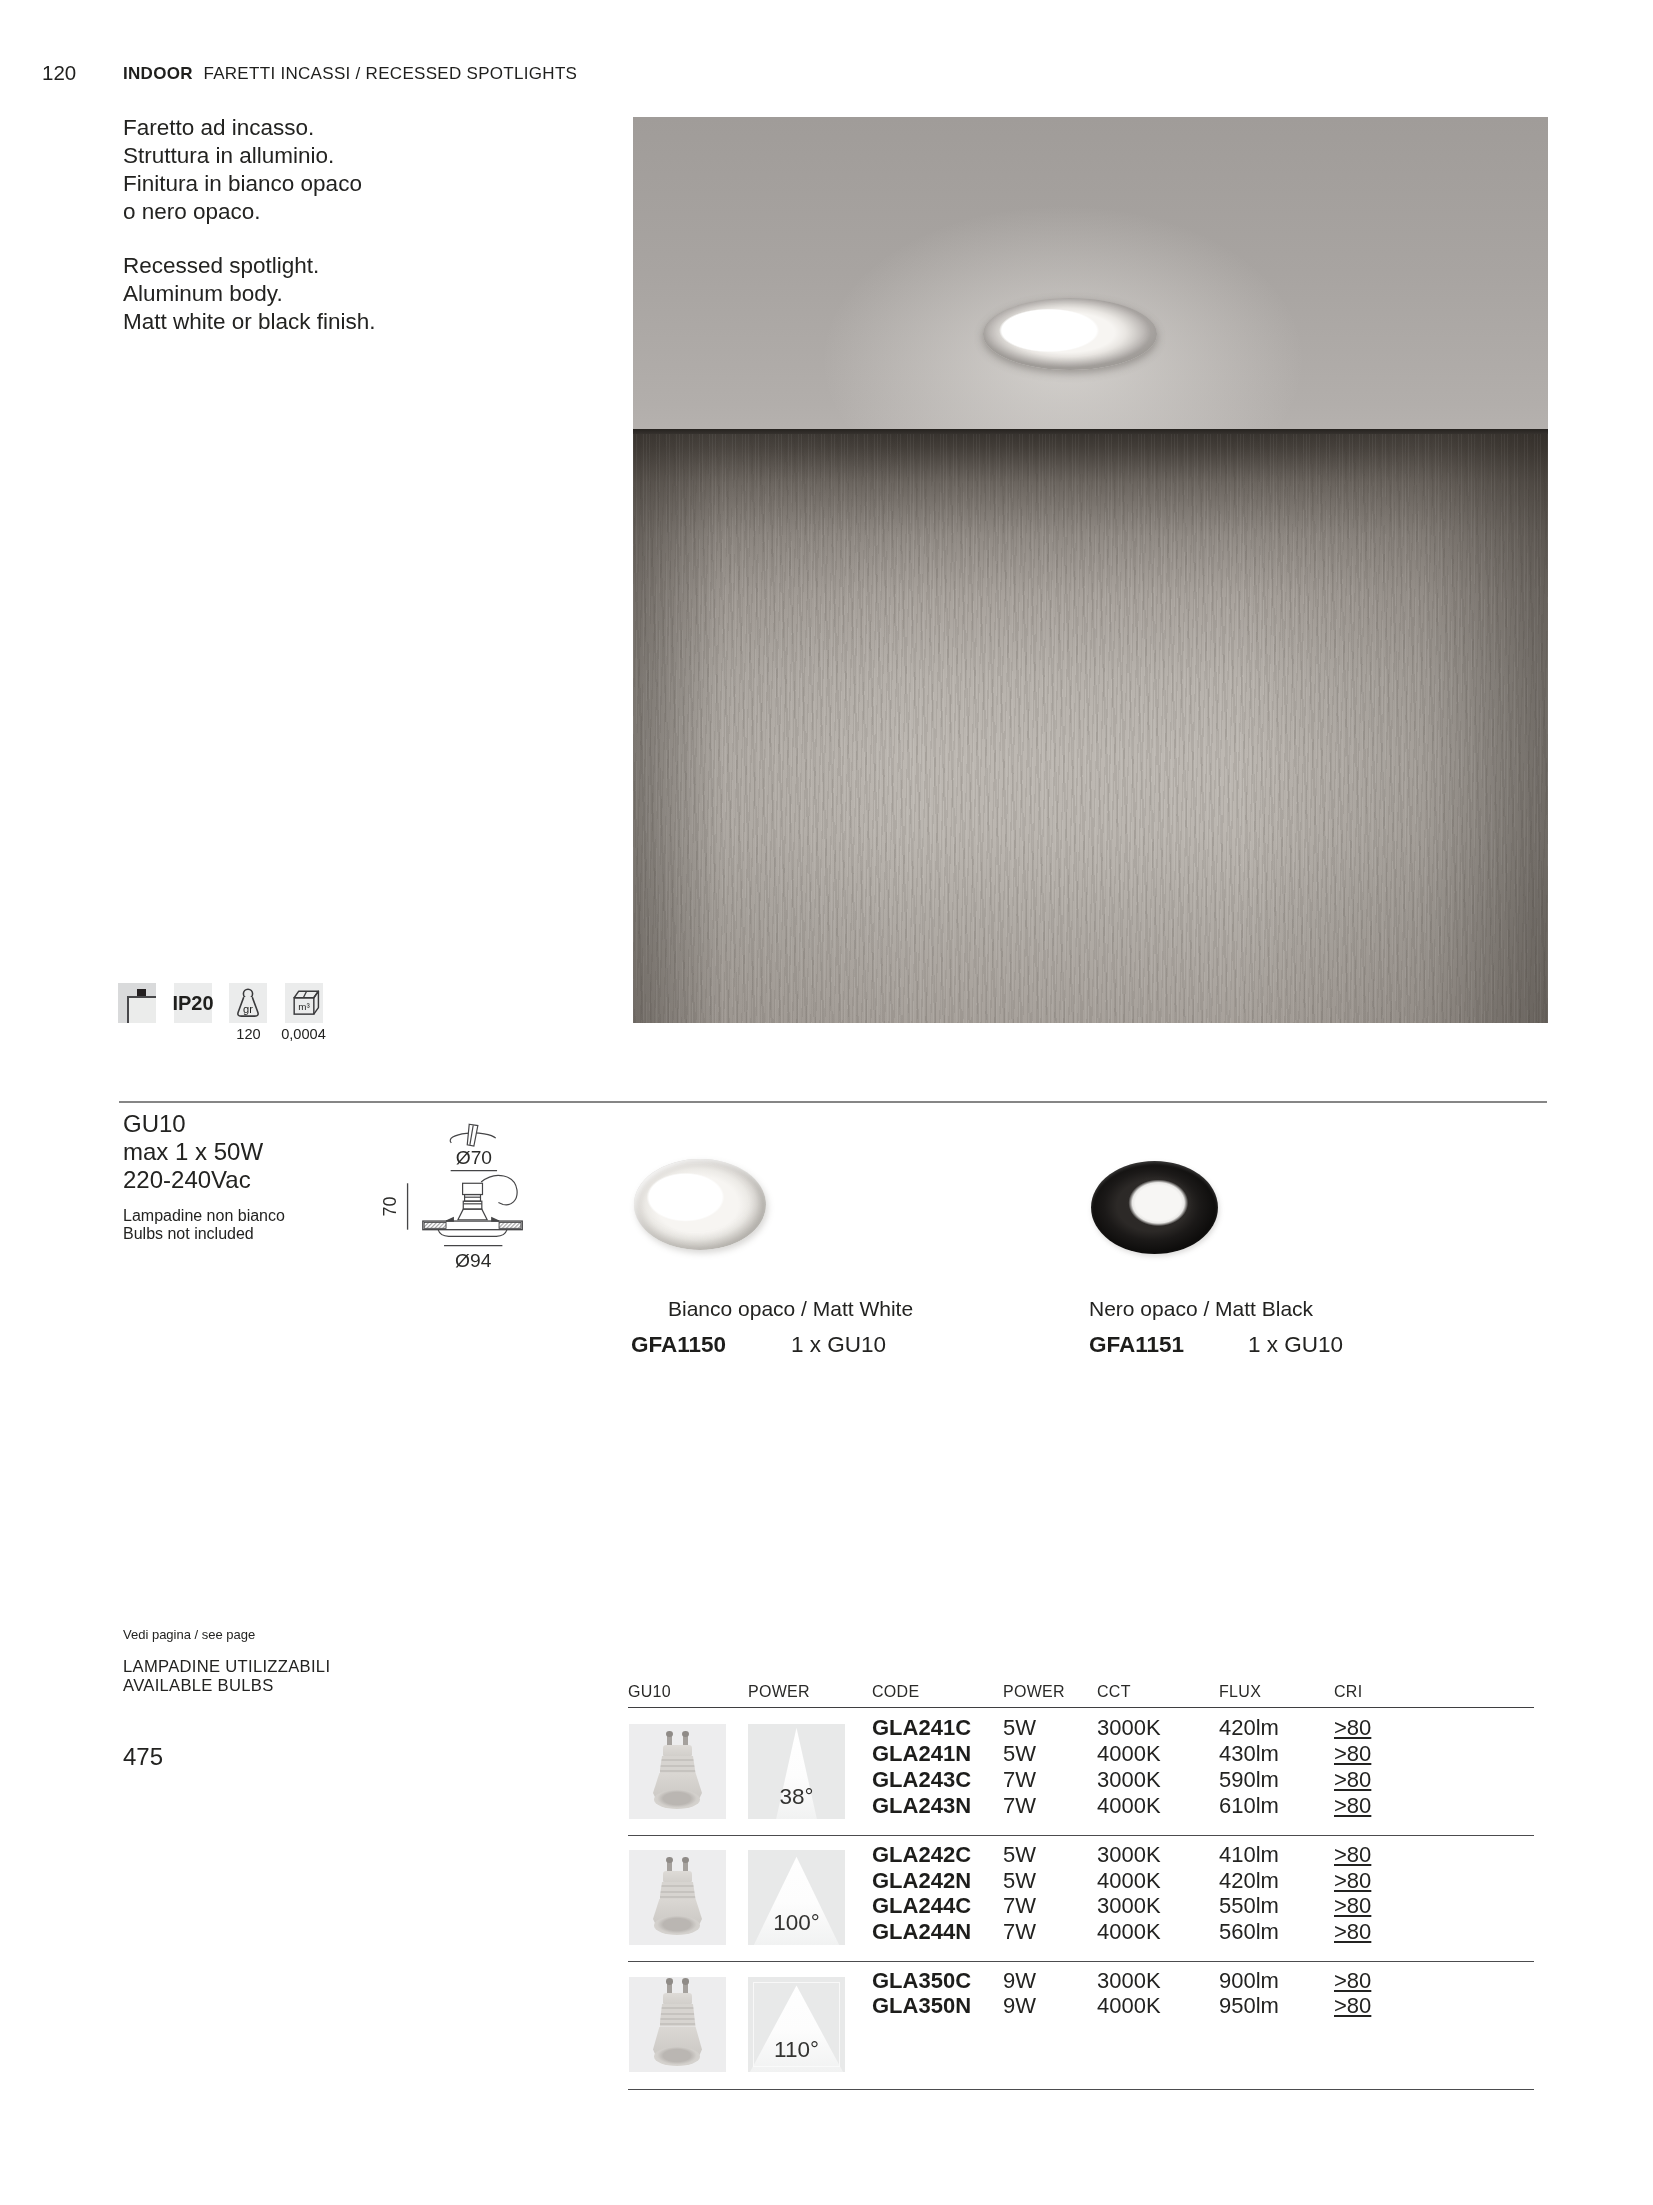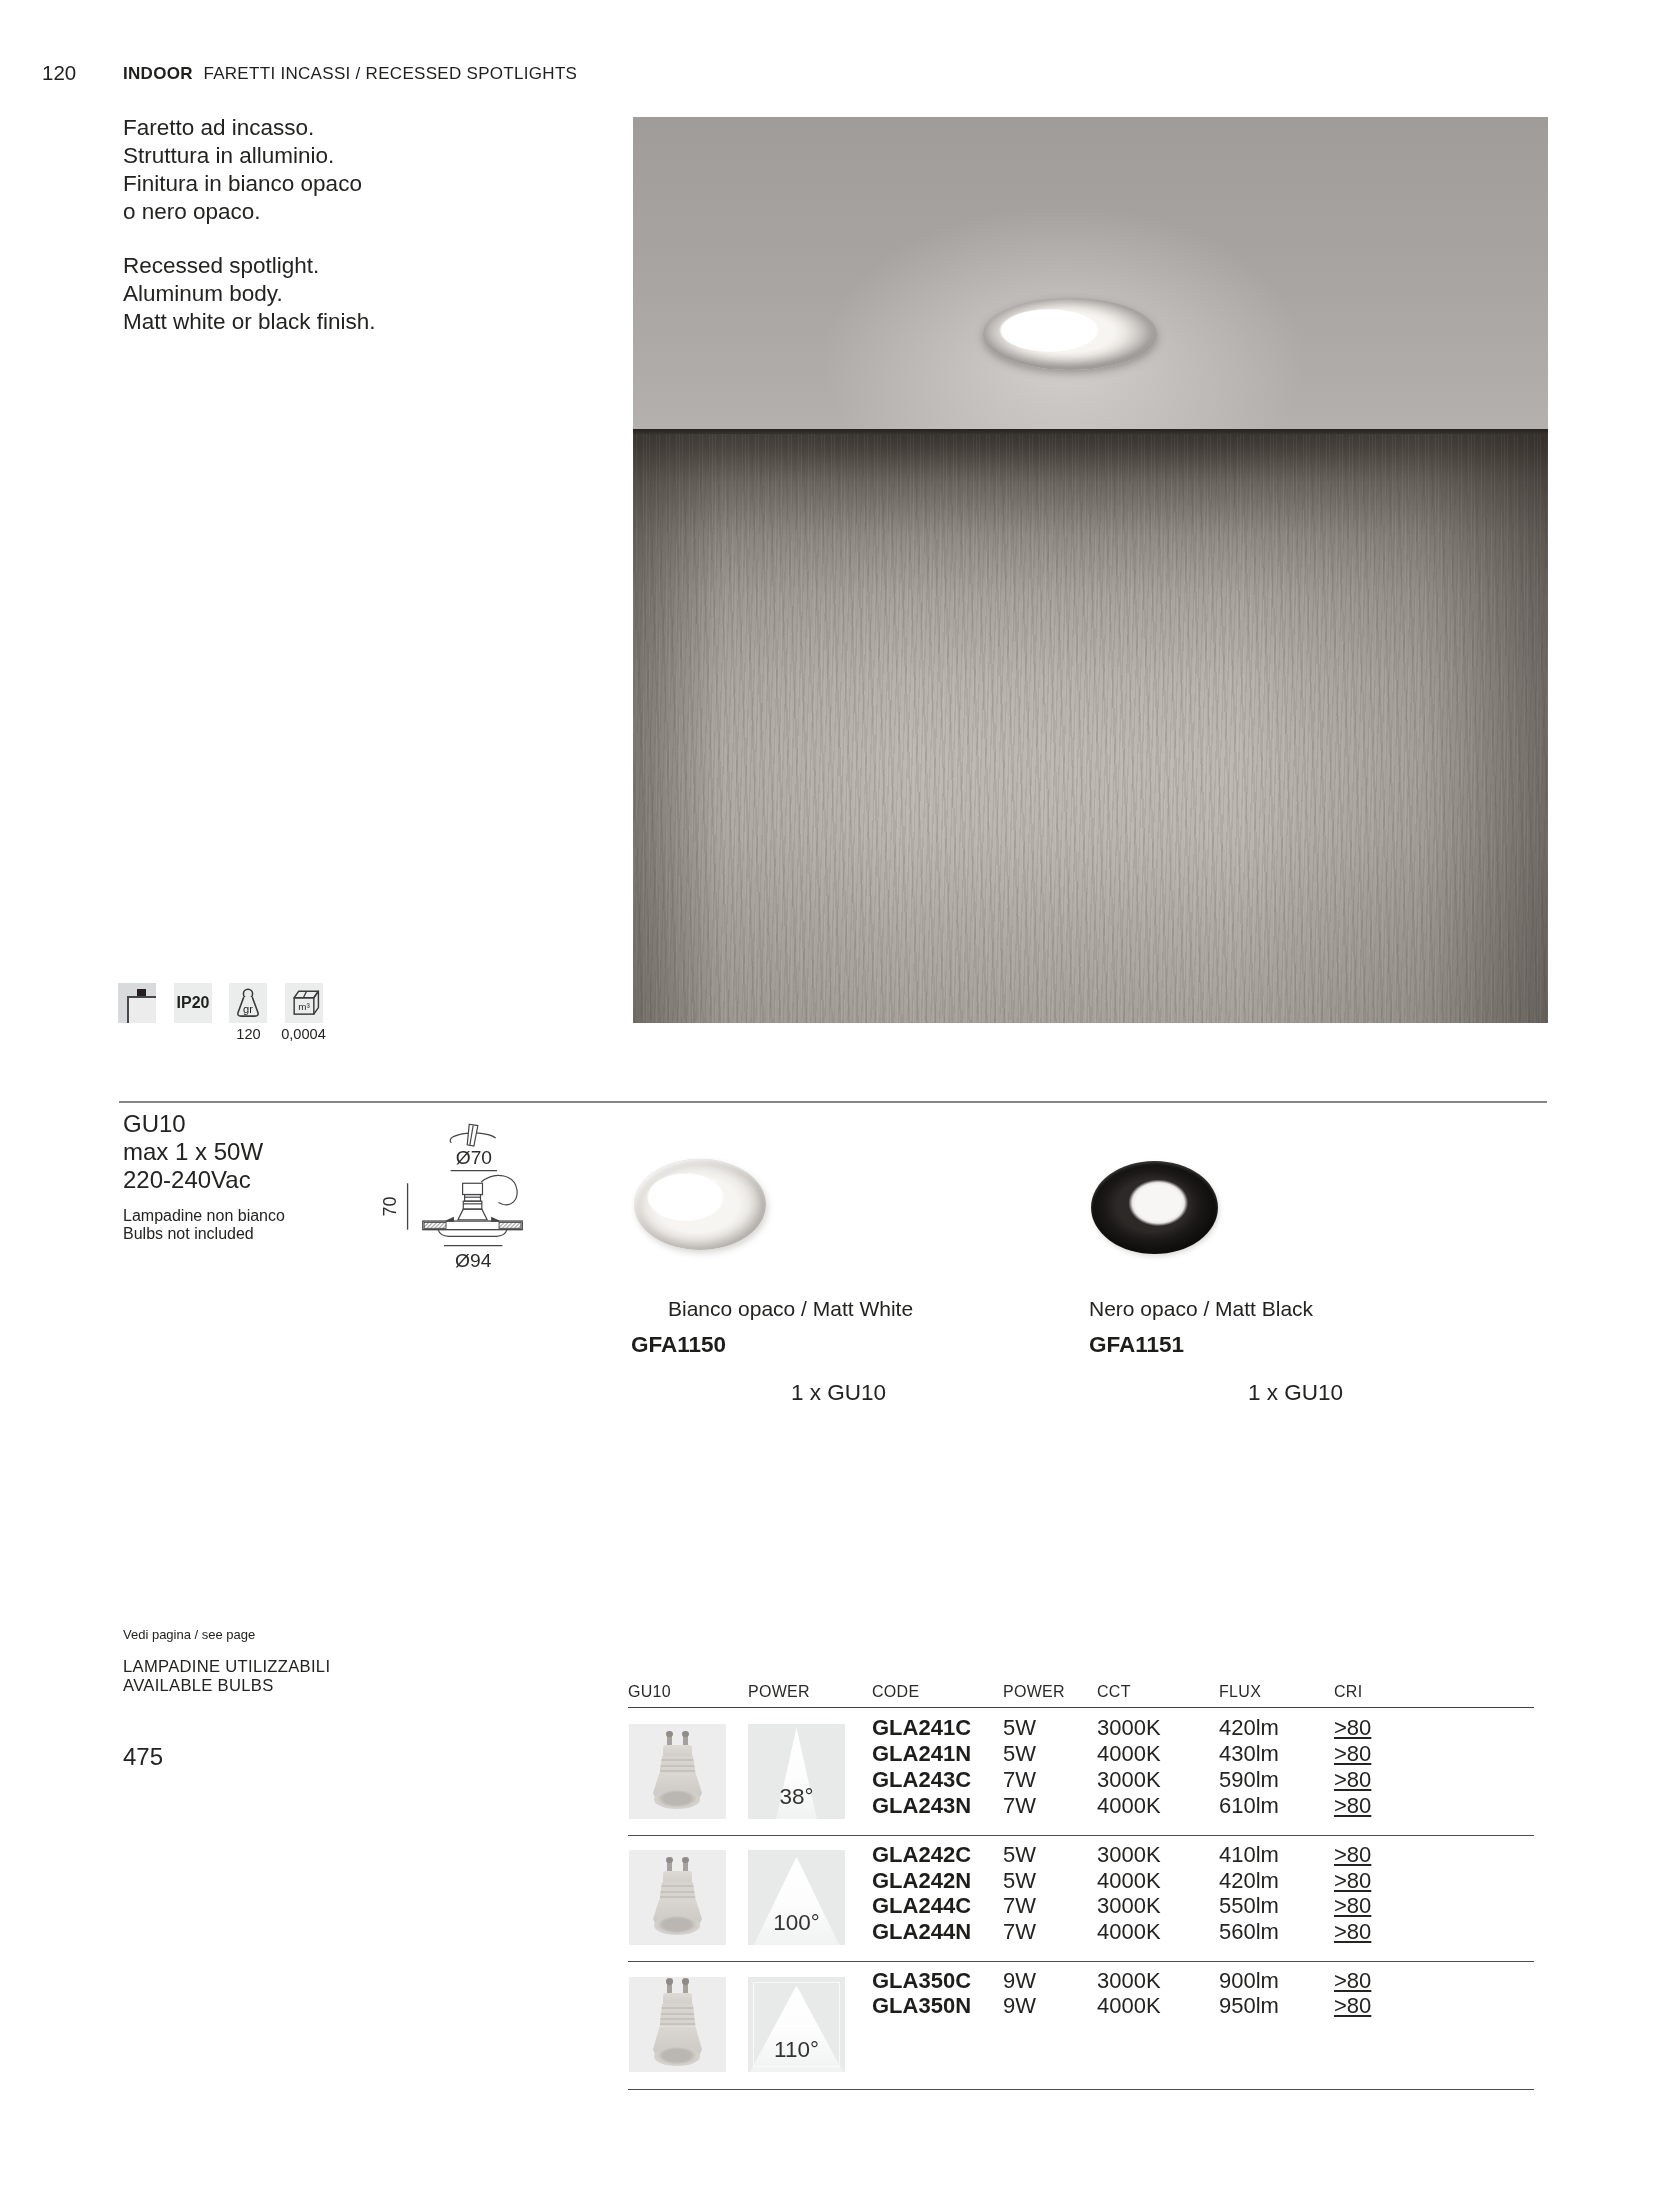--- a/index.html
+++ b/index.html
@@ -41,21 +41,21 @@
       linear-gradient(180deg,#332f2b 0%,#423d38 3%,#6b655f 9%,#918b85 18%,#a8a29c 28%,#b7b2ac 42%,#bdb8b2 55%,#bbb6b0 68%,#b1aca6 82%,#a7a19b 100%);}
   .wall::before{content:"";position:absolute;left:0;top:0;width:100%;height:4.6px;
     background:linear-gradient(180deg,#262320,#35312d);}
 
   
   .ic-box{top:983px;width:38px;height:40px;background:#ebecec;}
   .ic-mount{left:118px;background:#d9dadb;}
   .ic-mount .inner{position:absolute;left:8.6px;top:12.6px;right:0;bottom:0;background:#ebeceb;
     border-top:2px solid #47474a;border-left:2px solid #47474a;}
   .ic-mount .fixture{position:absolute;left:18.5px;top:6px;width:9.3px;height:6.6px;background:#231f20;}
-  .ic-ip{left:174px;display:flex;align-items:center;justify-content:center;font-weight:700;font-size:16px;color:#1f1f1d;}
+  .ic-ip{left:174px;display:flex;align-items:center;justify-content:center;font-weight:700;font-size:20px;color:#1f1f1d;}
   .ic-gr{left:229px;}
   .ic-m3{left:285px;}
   .ic-label{top:1026px;font-size:14.6px;color:#232321;text-align:center;width:79px;}
   .lbl-weight{left:209px;}
   .lbl-volume{left:264px;}
   .ic-svg{position:absolute;left:0;top:0;}
 
   
   .rule-main{left:119px;top:1101px;width:1428px;height:2px;background:#868686;}
 
@@ -76,21 +76,21 @@
     box-shadow:2px 3.3px 6px rgba(130,126,120,.30), inset -5.3px -6.6px 10.6px rgba(150,146,140,.38), inset 2px 2.6px 5.3px rgba(255,255,255,.9);}
   .fix-black{left:1091px;top:1161px;width:127px;height:93px;border-radius:50%;
     background:
       radial-gradient(ellipse 31% 33% at 53% 45%, #f7f6f4 0 58%, #e9e8e6 66%, rgba(45,42,40,.55) 76%, rgba(18,16,15,0) 88%),
       radial-gradient(ellipse 50% 50% at 48% 48%, #2c2927 0 55%, #1b1918 75%, #0e0d0c 100%);
     box-shadow:inset 0 2px 3.3px rgba(255,255,255,.18), 1.3px 2.6px 5.3px rgba(120,116,112,.25);}
 
   
   .v-finish{top:1297px;font-size:21px;color:#232321;white-space:nowrap;}
   .v-code{top:1332px;font-size:22.5px;font-weight:700;color:#1d1d1b;white-space:nowrap;}
-  .v-lamp{top:1380px;font-size:22.5px;color:#232321;white-space:nowrap;}
+  .v-lamp{top:1332px;font-size:22.5px;color:#232321;white-space:nowrap;}
 
   
   .tbl-title{left:123px;top:1657px;font-size:16.6px;line-height:19px;letter-spacing:0.3px;color:#232321;}
   .see-label{left:123px;top:1627px;font-size:13px;color:#232321;}
   .see-page{left:123px;top:1743px;font-size:24px;color:#232321;}
   .col-head{top:1683px;font-size:16px;letter-spacing:0.3px;color:#2a2a28;white-space:nowrap;}
   .h-gu10{left:628px;} .h-beam{left:748px;} .h-code{left:872px;} .h-power{left:1003px;}
   .h-cct{left:1097px;} .h-flux{left:1219px;} .h-cri{left:1334px;}
   .rule{left:628px;width:906px;height:1.3px;background:#4c4c4e;}
   .rule-head{top:1707px;background:#3f3f41;}

